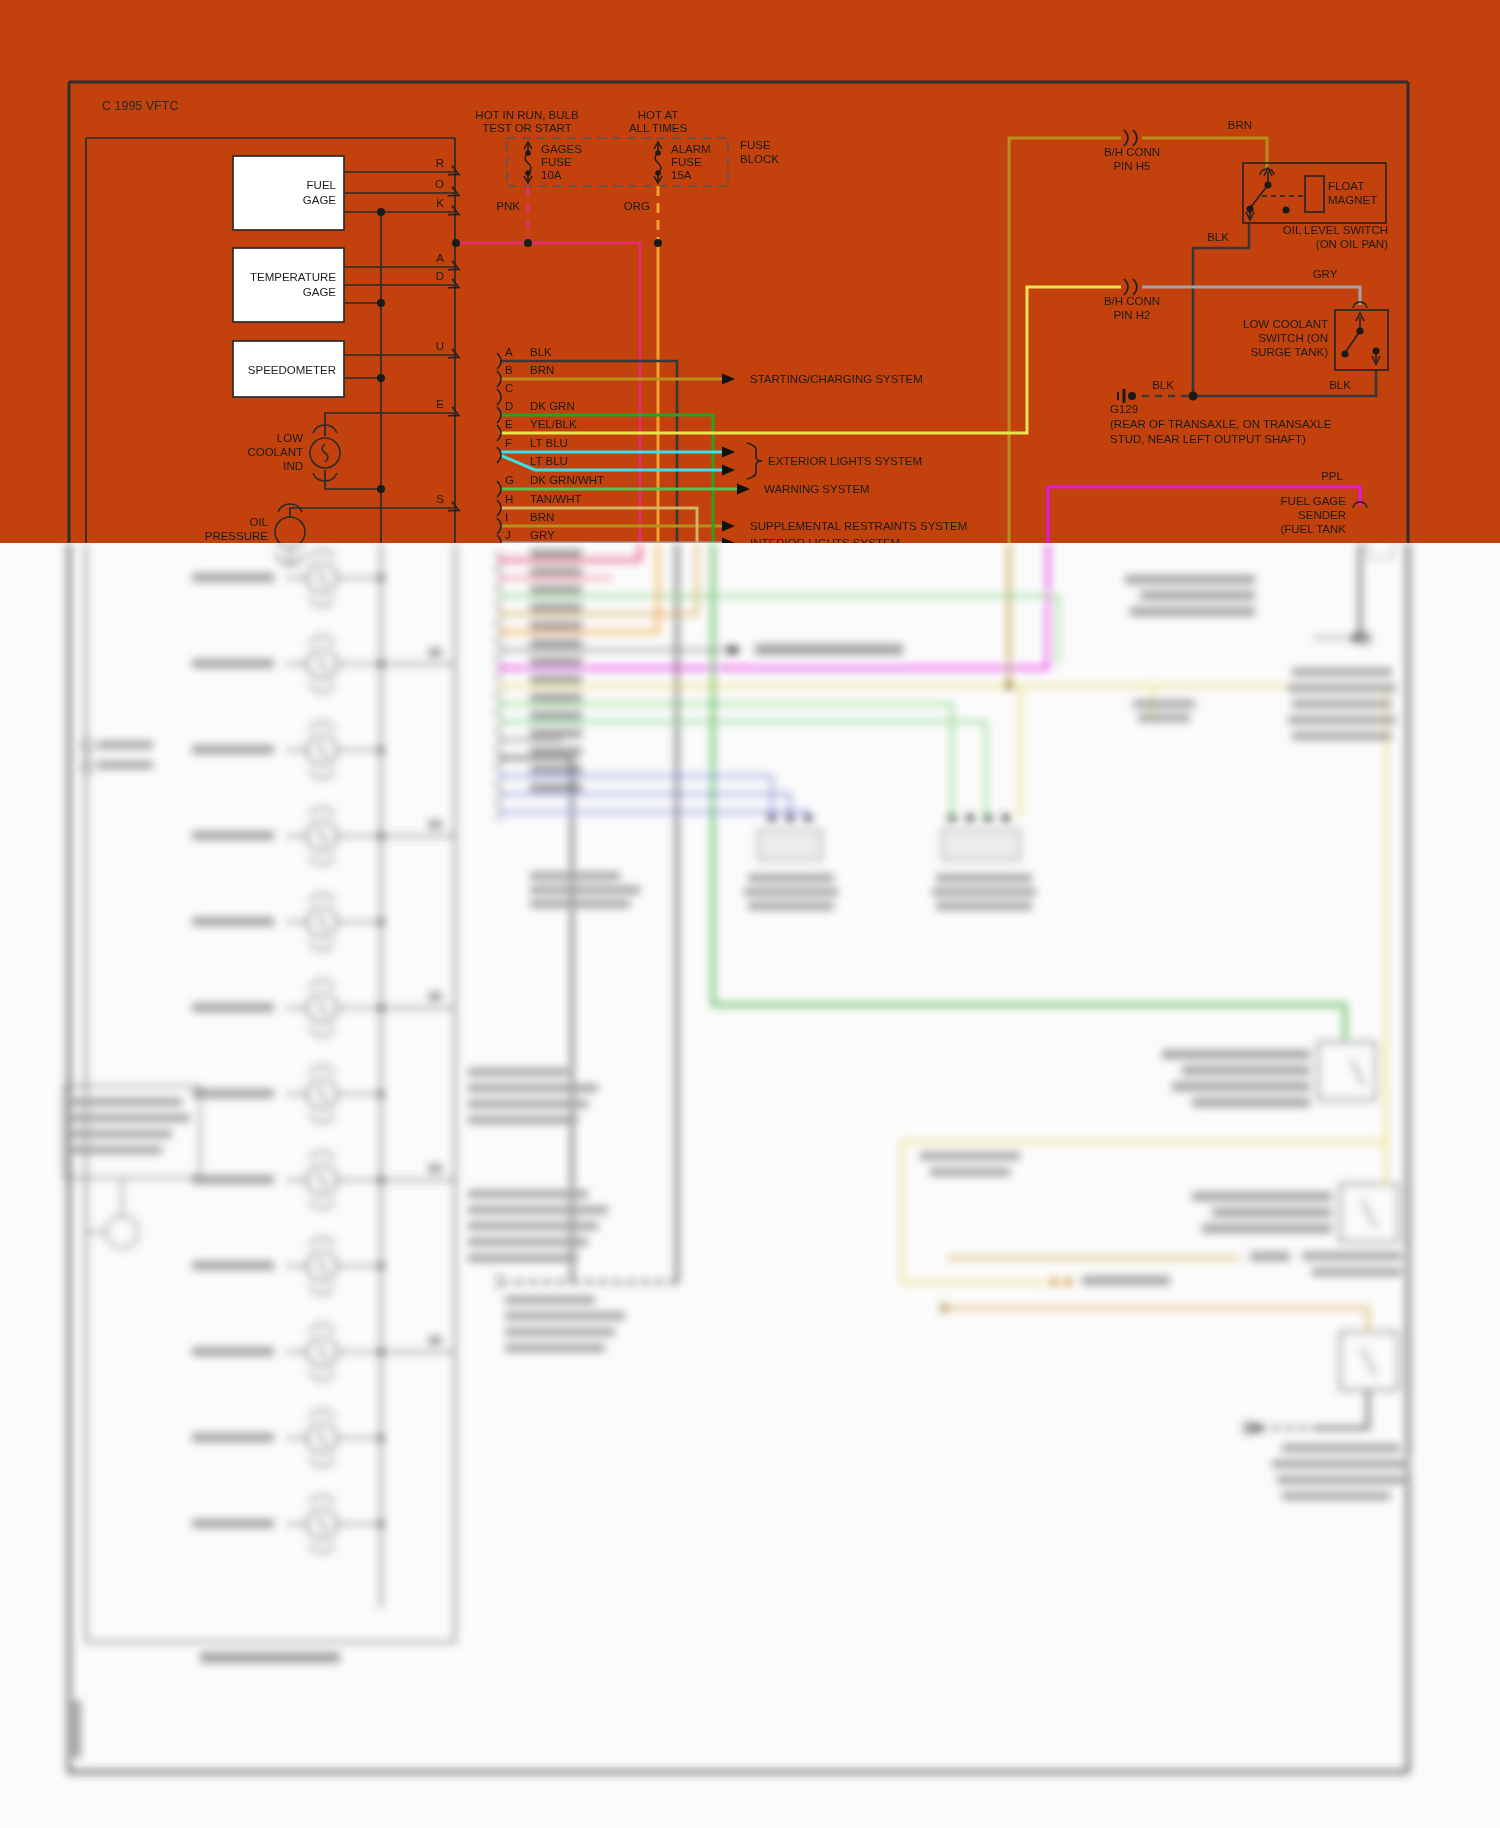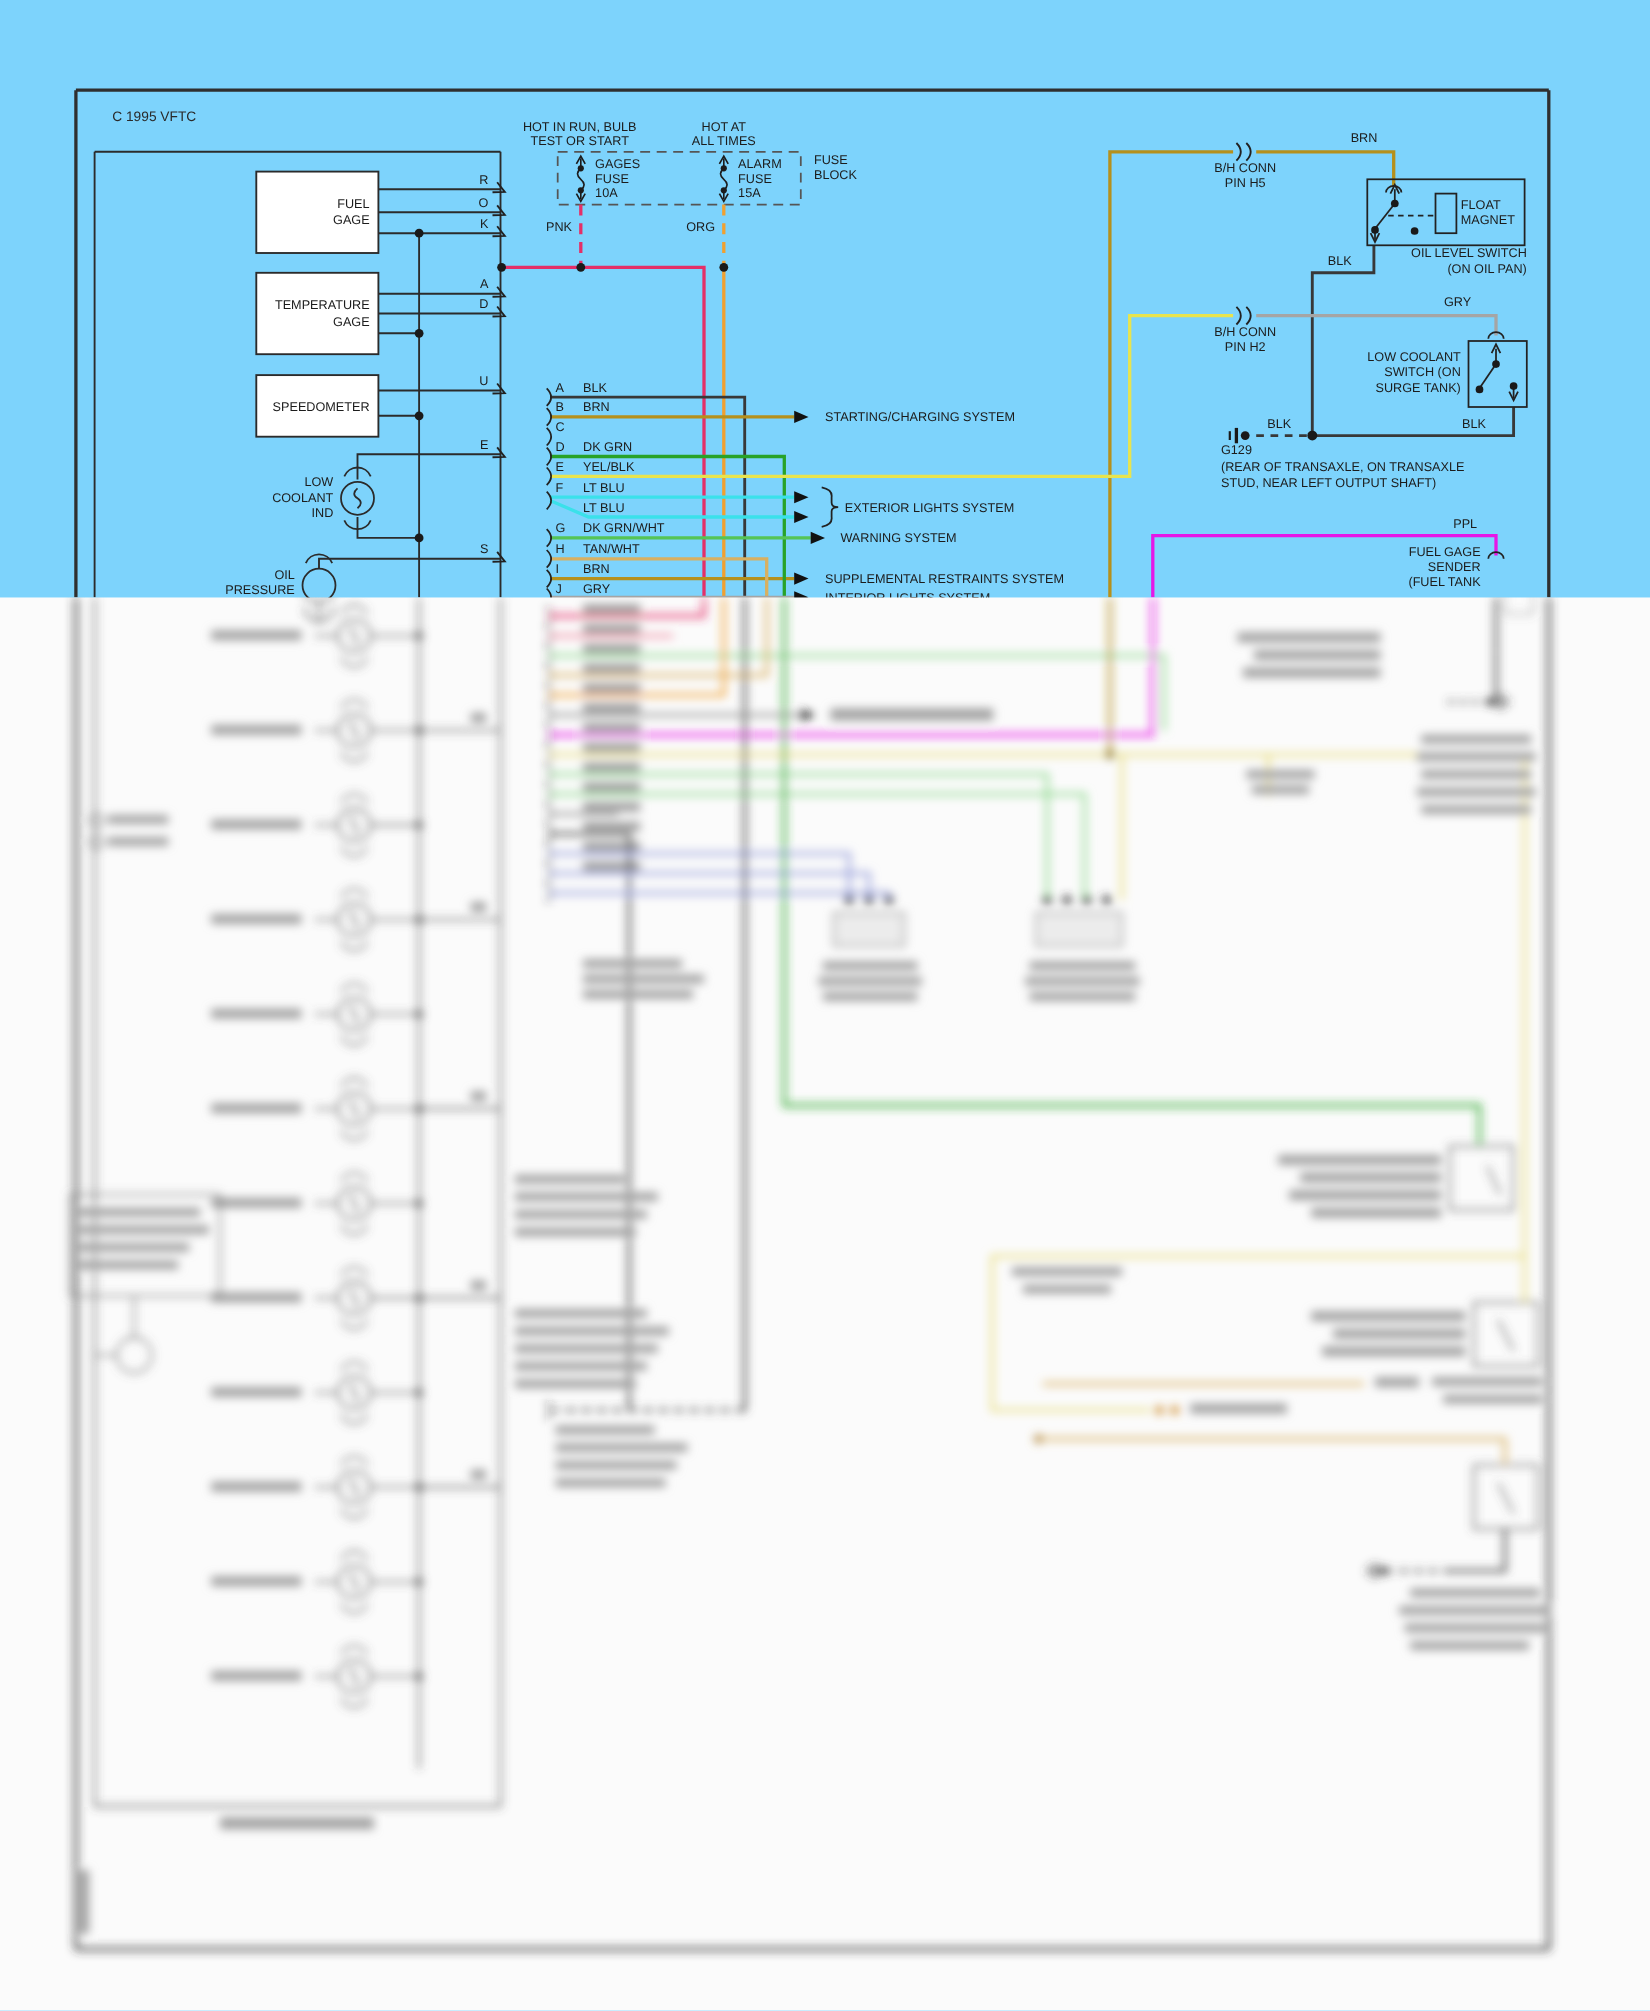--- a/index.html
+++ b/index.html
@@ -1,16 +1,16 @@
 <!DOCTYPE html>
 <html><head>
 <meta charset="utf-8">
 <style>
   html,body{margin:0;padding:0;background:#ffffff;}
-  .stage{position:relative;width:1500px;height:1828px;background:#7dd3fc;overflow:hidden;text-align:right;}
+  .stage{position:relative;width:1500px;height:1828px;background:#c2410c;overflow:hidden;text-align:right;}
   svg{display:block;}
   text{font-family:"Liberation Sans",sans-serif;font-size:11.5px;fill:#1c1c1c;}
   .ttl{font-size:12.5px;fill:#2a2a2a;}
   .smudge{fill:#a3a3a3;}
 </style>
 </head>
 <body>
 
 <div class="stage">
 <svg width="1500" height="1828" viewBox="0 0 1500 1828">

